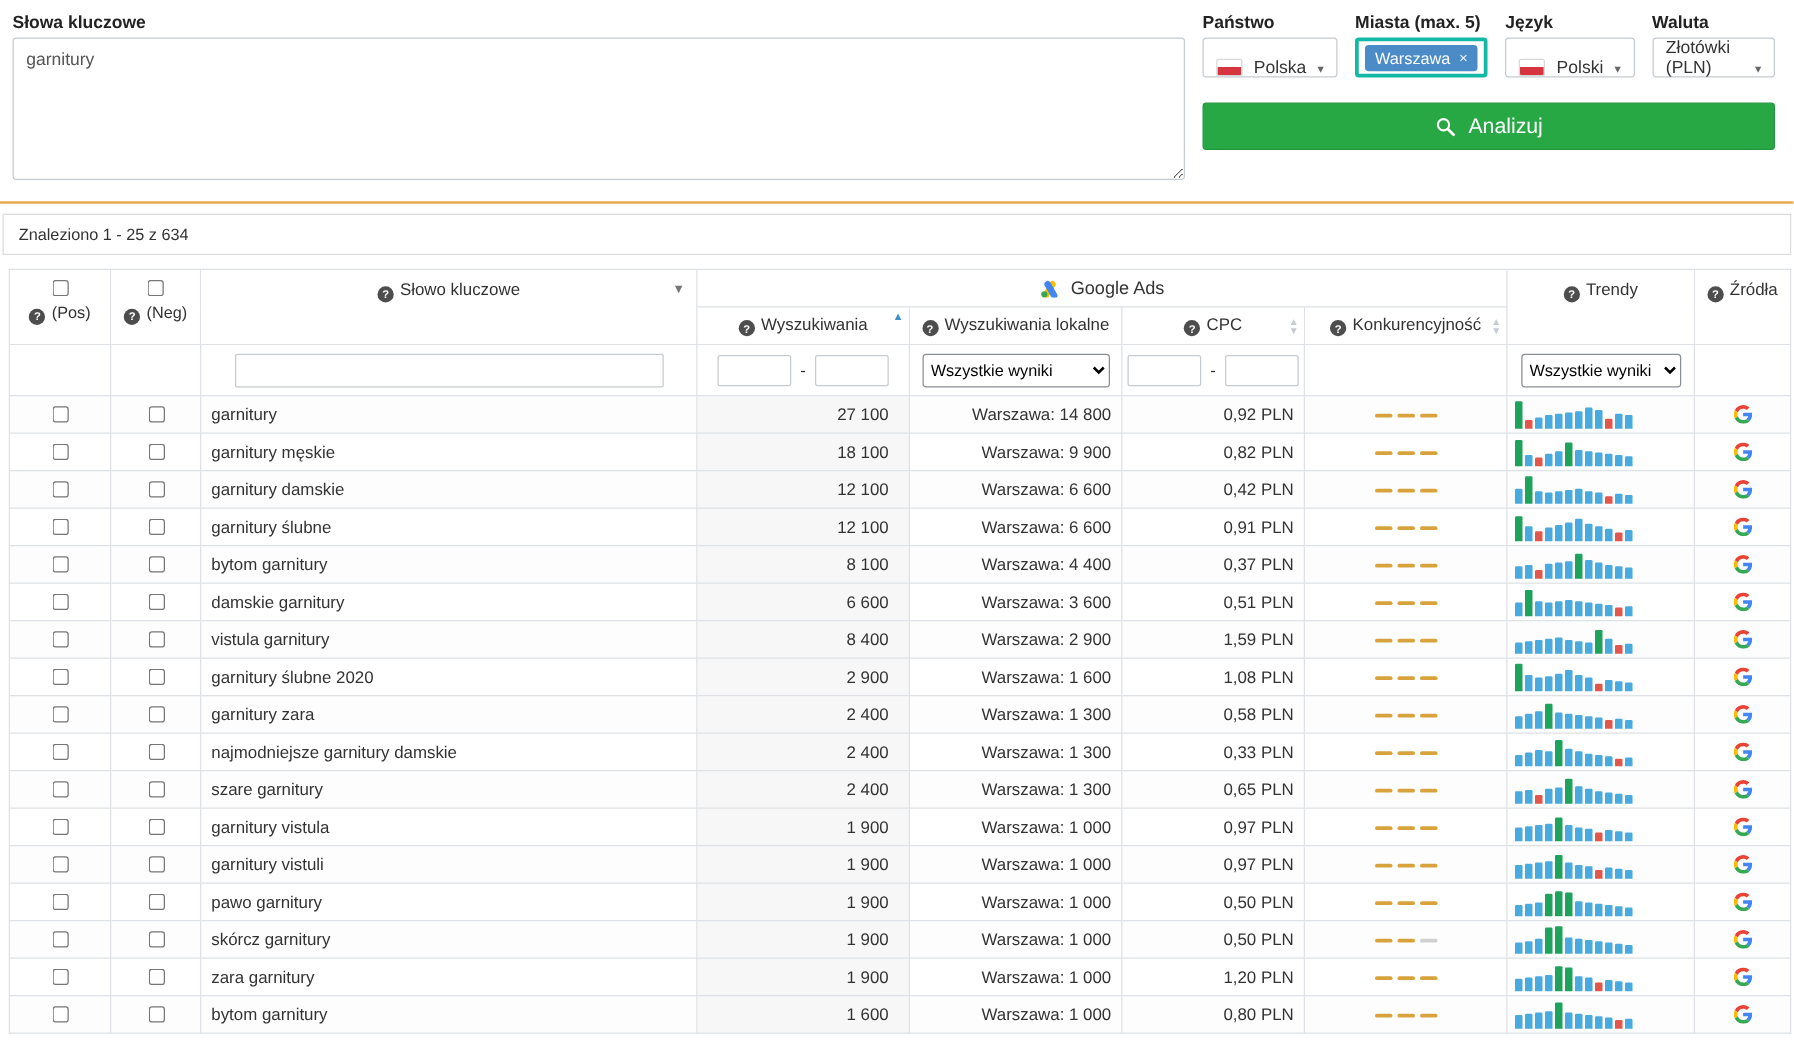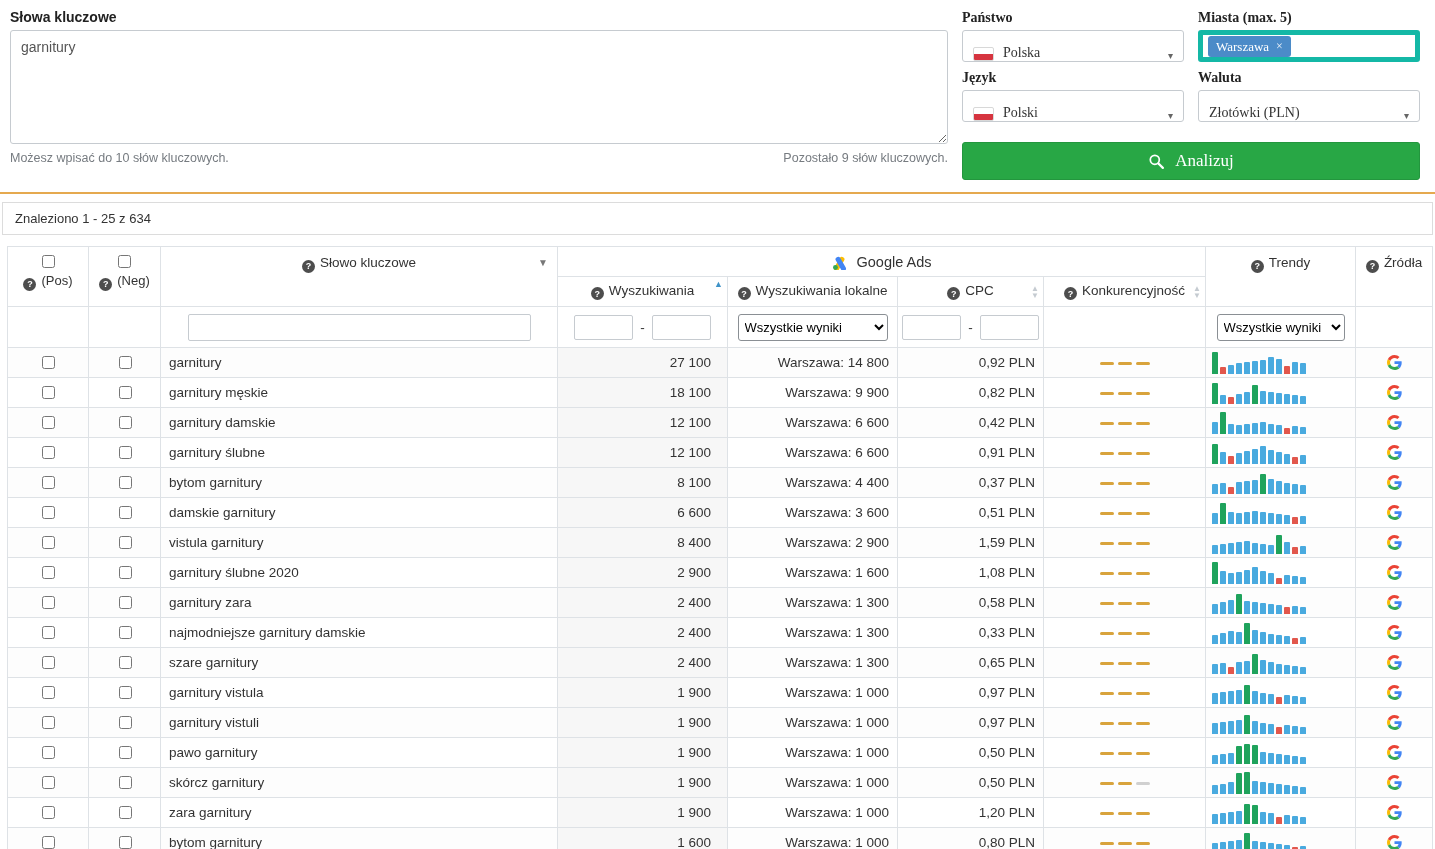--- a/index.html
+++ b/index.html
@@ -7,28 +7,28 @@
   body { font-family:"Liberation Sans","DejaVu Sans",sans-serif; color:#333; background:#fff; }
   .page { width:1435px; height:849px; overflow:hidden; background:#fff; }
 
   
   .topform { display:flex; gap:14px; padding:10px 15px 0 10px; }
   .col-left { width:938px; }
   .flabel { display:block; font-size:14px; font-weight:700; color:#222; margin-bottom:5px; line-height:15px; }
   .kw-textarea { width:100%; height:114px; border:1px solid #c6cbd0; border-radius:3px; padding:8px 10px;
                  font-family:inherit; font-size:14px; color:#555; resize:both; outline:none; }
   .hints { display:flex; justify-content:space-between; font-size:12.5px; color:#767b80; margin-top:3px; }
-  .col-right { flex:1; display:grid; grid-template-columns:1fr 1fr; column-gap:14px; row-gap:8px; align-content:start;font-family:Liberation Serif, serif; }
+  .col-right { flex:1; display:grid; grid-template-columns:1fr 1fr 1fr 1fr; column-gap:14px; row-gap:8px; align-content:start; }
   .field {}
   .selectbox { height:32px; border:1px solid #c6cbd0; border-radius:3px; background:#fff; display:flex;
                align-items:flex-end; gap:9px; padding:0 10px; font-size:14px; color:#333; cursor:pointer; }
   .caret { margin-left:auto; color:#666; font-size:10px; }
   .flag { width:21px; height:14px; flex:0 0 21px; border:1px solid #d8d8d8; border-radius:2px;
           background:linear-gradient(to bottom,#ffffff 0 50%,#d6343f 50% 100%); }
-  .citybox { height:32px; border:5px solid #14b8a6; border-radius:3px; display:flex; align-items:center; padding:0 5px; }
+  .citybox { height:32px; border:3px solid #14b8a6; border-radius:3px; display:flex; align-items:center; padding:0 5px; }
   .chip { background:#4b8bc8; color:#fff; font-size:13px; padding:4px 8px; border-radius:3px;
           display:inline-flex; align-items:center; gap:7px; line-height:13px; }
   .chip-x { cursor:pointer; font-size:12px; opacity:.9; }
   .analyze { grid-column:1 / -1; margin-top:12px; height:38px; background:#28a745; border:1px solid #23963e;
              border-radius:3px; color:#fff; font-size:17px; font-family:inherit; display:flex; align-items:center;
              justify-content:center; gap:10px; cursor:pointer; }
   .analyze svg { display:block; }
 
   .divider { border-top:2px solid #e5a94f; margin-top:12px; }
 
@@ -81,24 +81,20 @@
 </style>
 </head>
 <body>
 
 <div class="page">
 
   <div class="topform">
     <div class="col-left">
       <label class="flabel">Słowa kluczowe</label>
       <textarea class="kw-textarea" style="">garnitury</textarea>
-      <div class="hints">
-        <span>Możesz wpisać do 10 słów kluczowych.</span>
-        <span>Pozostało 9 słów kluczowych.</span>
-      </div>
     </div>
 
     <div class="col-right">
       <div class="field">
         <label class="flabel">Państwo</label>
         <div class="selectbox">
           <span class="flag"></span>
           <span>Polska</span>
           <span class="caret">▾</span>
         </div>

